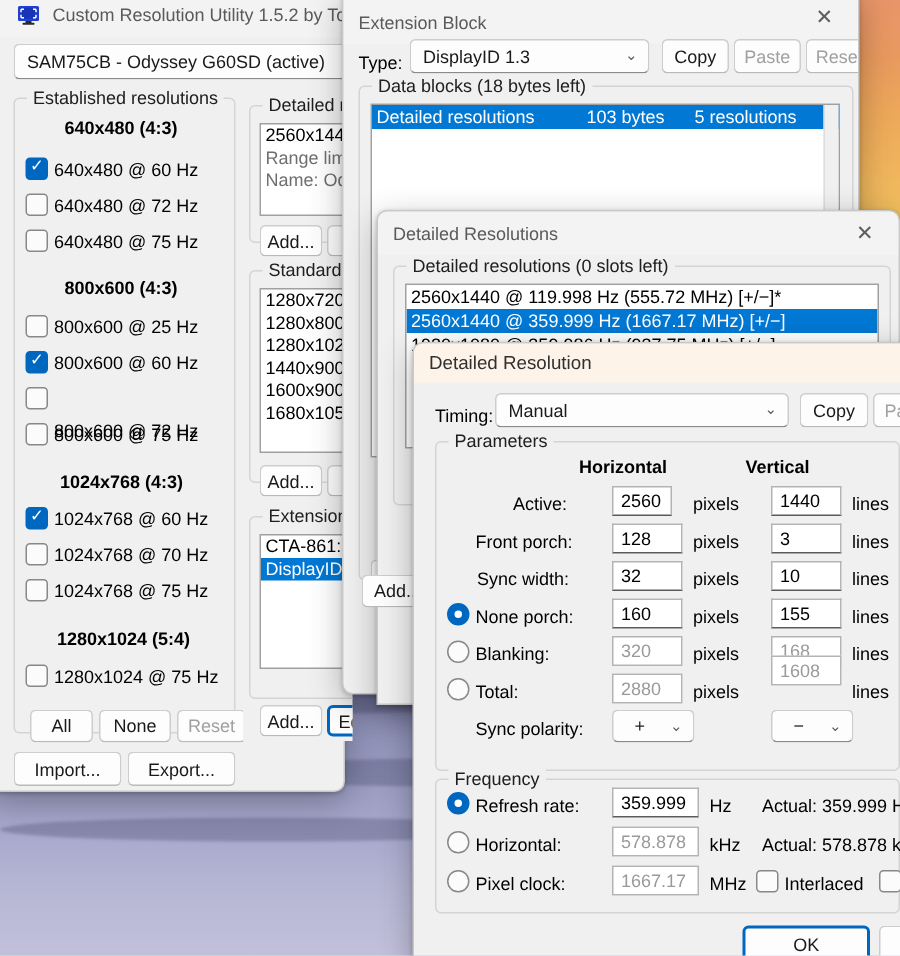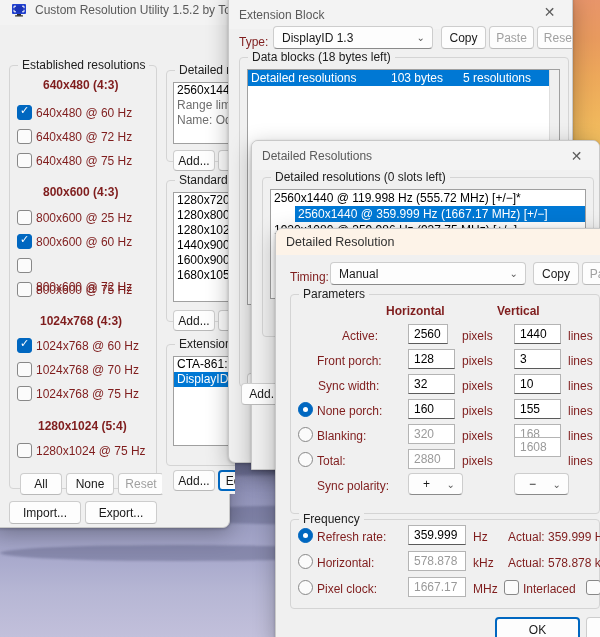--- a/index.html
+++ b/index.html
@@ -162,21 +162,21 @@
     font-size: 12px;
     white-space: nowrap;
     color: #000;
   }
   .li.sel { background: #0078d4; color: #fff; }
   .li.dim { color: #6f6f6f; }
 
   .label {
     position: absolute;
     font-size: 12px;
-    color: #7f1d1d;
+    color: #000000;
     white-space: nowrap;
   }
   .label.b { font-weight: bold; }
 
   
   .cb {
     position: absolute;
     width: 15px; height: 15px;
     border: 1px solid #888;
     border-radius: 3px;
@@ -245,20 +245,23 @@
           <rect x="1" y="2" width="14" height="10" rx="1" fill="#1f3fd0"></rect>
           <rect x="2.5" y="3.5" width="11" height="7" fill="#1a34b8"></rect>
           <path d="M3 4.2h2M3 4.2v2M13 4.2h-2M13 4.2v2M3 9.8h2M3 9.8v-2M13 9.8h-2M13 9.8v-2" stroke="#ffffff" stroke-width="1" fill="none"></path>
           <rect x="6" y="12" width="4" height="1.6" fill="#2b2b2b"></rect>
           <rect x="4" y="13.2" width="8" height="1.3" rx=".5" fill="#2b2b2b"></rect>
         </svg>
       </span>
       <span class="ttl">Custom Resolution Utility 1.5.2 by Toa</span>
     </div>
 
+    <div class="combo" style="left:14px; top:34px; width:230px; height:24px;">
+      <span>SAM75CB - Odyssey G60SD (active)</span>
+    </div>
 
     <div class="groupbox" style="left:14px; top:70px; width:148px; height:424px;">
       <span class="grouplabel">Established resolutions</span>
     </div>
 
     <div class="label b" style="left:48px; top:83px;">640x480 (4:3)</div>
     <div class="cb on" style="left:22px; top:110px;"></div>
     <div class="label" style="left:41px; top:111px;">640x480 @ 60 Hz</div>
     <div class="cb" style="left:22px; top:134px;"></div>
     <div class="label" style="left:41px; top:135px;">640x480 @ 72 Hz</div>
@@ -372,21 +375,21 @@
       <span class="ttl">Detailed Resolutions</span>
       <span class="close-x" style="height:29px;">✕</span>
     </div>
 
     <div class="groupbox" style="left:10px; top:36px; width:332px; height:160px;">
       <span class="grouplabel">Detailed resolutions (0 slots left)</span>
     </div>
 
     <div class="listbox" style="left:18px; top:48px; width:316px; height:110px;">
       <div class="li" style="height:16px;line-height:16px;">2560x1440 @ 119.998 Hz (555.72 MHz) [+/−]*</div>
-      <div class="li sel" style="height:16px;line-height:16px;margin-left:24px;">2560x1440 @ 359.999 Hz (1667.17 MHz) [+/−]</div>
+      <div class="li sel" style="height:16px;line-height:16px;">2560x1440 @ 359.999 Hz (1667.17 MHz) [+/−]</div>
       <div class="li" style="height:16px;line-height:16px;">1920x1080 @ 359.986 Hz (937.75 MHz) [+/−]</div>
     </div>
 
   </div>
 
   <div class="btn" style="left:241px; top:383px; width:48px; height:22px;">Add...</div>
 
   <div class="window" style="left:275px; top:228px; width:331px; height:415px; border-radius:7px 7px 0 0;">
 
     <div class="titlebar" style="height:26px; background:#fdf3e8;">

